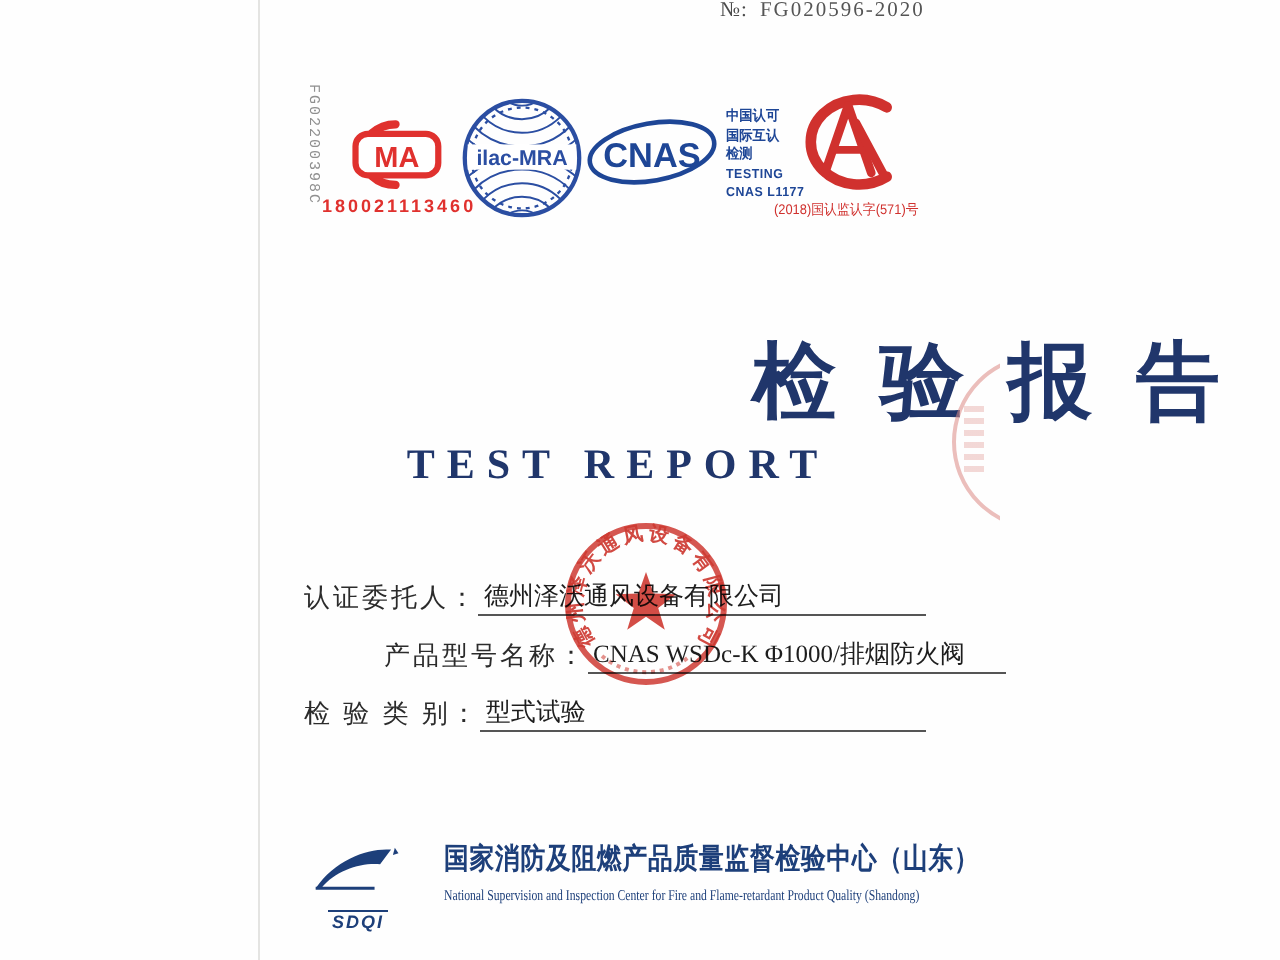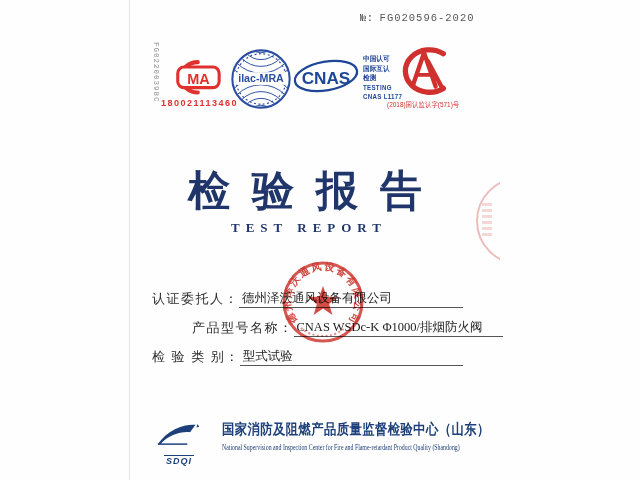--- a/index.html
+++ b/index.html
@@ -1,40 +1,40 @@
 <!DOCTYPE html>
 <html><head>
 <meta charset="utf-8">
 <style>
   html,body{margin:0;padding:0;width:640px;height:480px;overflow:hidden;
     font-family:"Liberation Sans",sans-serif;background:#ffffff;}
   .page{position:relative;width:640px;height:480px;background:#fefefe;overflow:hidden;}
   .page-edge{position:absolute;left:129px;top:0;width:1px;height:480px;background:#e4e4e2;}
 
-  .report-no{position:absolute;left:360px;top:12px;font-family:Liberation Mono, monospace;
+  .report-no{position:absolute;left:360px;top:0;font-family:Liberation Serif, serif;
     font-size:10.5px;color:#4a4a4a;letter-spacing:.5px;}
   .report-no .num{margin-left:6px;letter-spacing:1px;color:#555;}
 
   .side-serial{position:absolute;left:152px;top:42px;writing-mode:vertical-rl;
     font-family:"Liberation Mono",monospace;font-size:7.5px;color:#8f8f8f;letter-spacing:1px;}
 
   .logo{position:absolute;}
   .cma-num{position:absolute;left:161px;top:98px;font-size:9px;font-weight:bold;
     color:#e0312e;letter-spacing:1.5px;text-align:center;}
   .cnas-lines{position:absolute;left:363px;top:54px;color:#1e4696;font-size:7px;
     line-height:9.5px;font-weight:bold;transform:scaleX(.95);transform-origin:left top;}
   .cnas-lines .en{font-weight:bold;font-size:6.5px;letter-spacing:.3px;}
   .cal-caption{position:absolute;left:387px;top:100px;font-size:7px;color:#d0312e;
     transform:scaleX(.92);transform-origin:left top;white-space:nowrap;}
 
-  .title-cn{position:absolute;left:0;top:163px;width:632px;text-align:center;
+  .title-cn{position:absolute;left:0;top:163px;width:632px;text-align:right;
     font-size:42px;font-weight:bold;color:#20366b;letter-spacing:22px;
     font-family:"Liberation Sans",sans-serif;}
   .title-en{position:absolute;left:0;top:220px;width:618px;text-align:center;
-    font-family:"Liberation Serif",serif;font-size:13px;font-weight:bold;
+    font-family:"Liberation Serif",serif;font-size:21px;font-weight:bold;
     color:#20366b;letter-spacing:6px;}
 
   .field{position:absolute;left:152px;width:311px;display:flex;align-items:flex-start;}
   .field .flabel{white-space:nowrap;font-size:13px;color:#2b2b2b;letter-spacing:1.5px;
     line-height:17px;}
   .field .fvalue{flex:1;border-bottom:1.2px solid #555;font-family:"Liberation Serif",serif;
     font-size:12.5px;color:#1d1d1d;line-height:17px;padding-left:3px;white-space:nowrap;}
   .f1{top:290px;} .f2{top:319px;margin-left:40px;} .f3{top:348px;}
 
   .seal{position:absolute;left:279px;top:256px;z-index:5;mix-blend-mode:multiply;}

